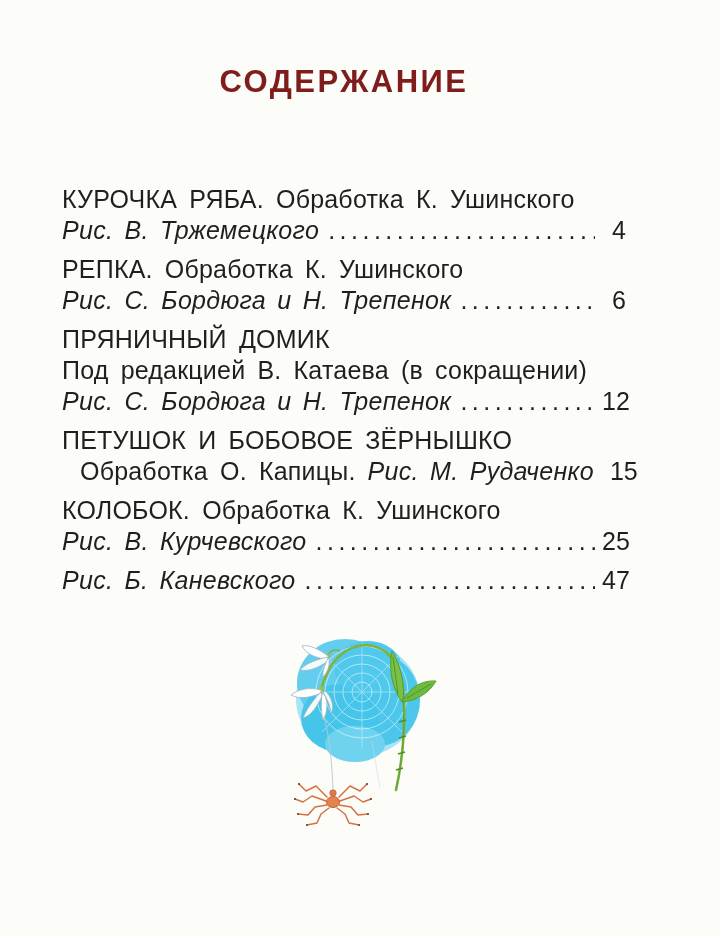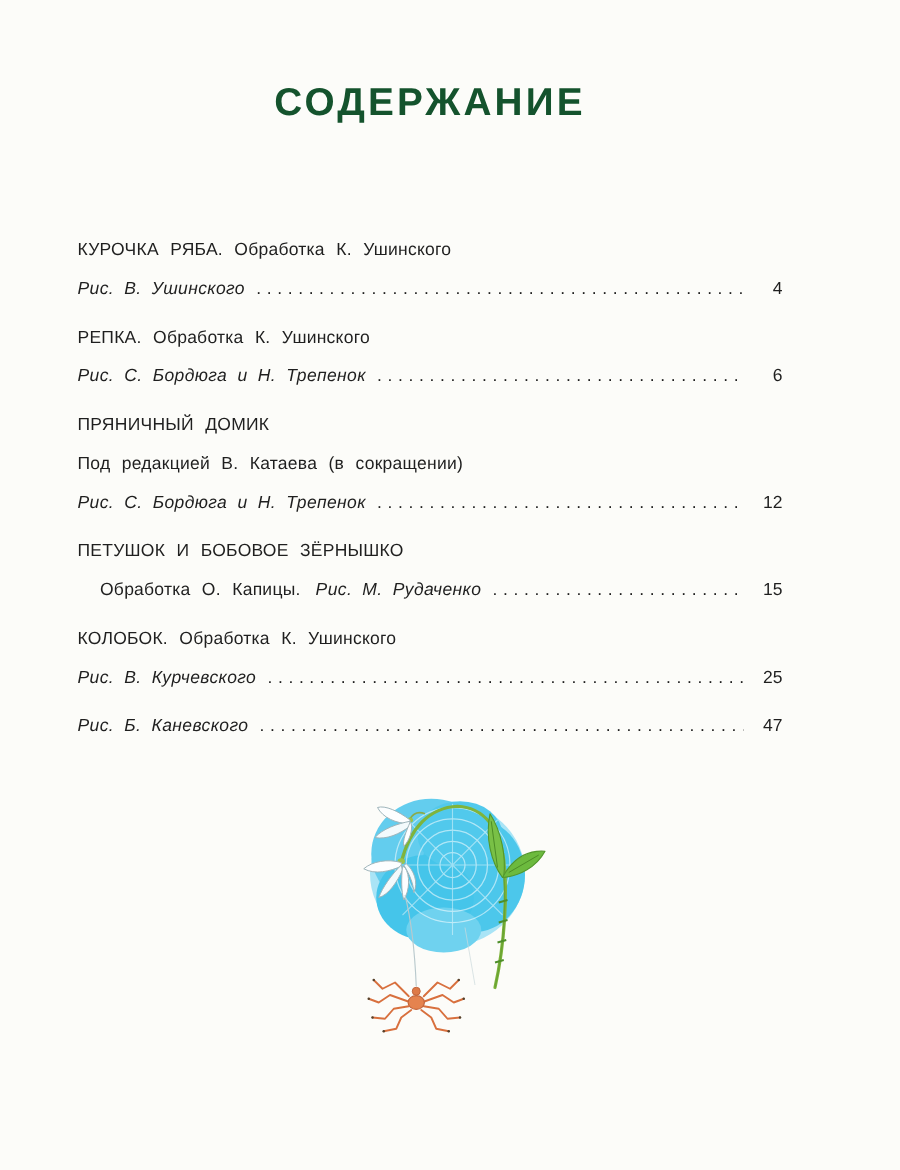--- a/index.html
+++ b/index.html
@@ -12,26 +12,26 @@
     color:#1f1f1f;
   }
   .title {
     position:absolute;
     top:64px; left:62px; width:564px;
     margin:0;
     text-align:center;
     font-size:31px;
     font-weight:bold;
     letter-spacing:2.5px;
-    color:#14532d;
+    color:#7f1d1d;
   }
   .toc {
     position:absolute;
     left:62px; top:184px; width:564px;
-    font-size:14px;
+    font-size:25px;
     line-height:31px;
   }
   .entry { margin-bottom:8px; }
   .tline { word-spacing:5px; letter-spacing:0.2px; white-space:nowrap; }
   .leader { display:flex; align-items:baseline; }
   .reg { white-space:nowrap; word-spacing:5px; letter-spacing:0.2px; margin-right:12px;margin-left:18px; }
   .it  { white-space:nowrap; font-style:italic; word-spacing:4px; letter-spacing:0.3px; }
   .dots {
     flex:1 1 auto;
     overflow:hidden;
@@ -50,21 +50,21 @@
 
 <div class="page">
 
   <h1 class="title">СОДЕРЖАНИЕ</h1>
 
   <div class="toc">
 
     <div class="entry">
       <div class="tline">КУРОЧКА РЯБА. Обработка К. Ушинского</div>
       <div class="leader">
-        <span class="it">Рис. В. Ушинского</span>
+        <span class="it">Рис. В. Тржемецкого</span>
         <span class="dots"></span>
         <span class="pg">4</span>
       </div>
     </div>
 
     <div class="entry">
       <div class="tline">РЕПКА. Обработка К. Ушинского</div>
       <div class="leader">
         <span class="it">Рис. С. Бордюга и Н. Трепенок</span>
         <span class="dots"></span>

